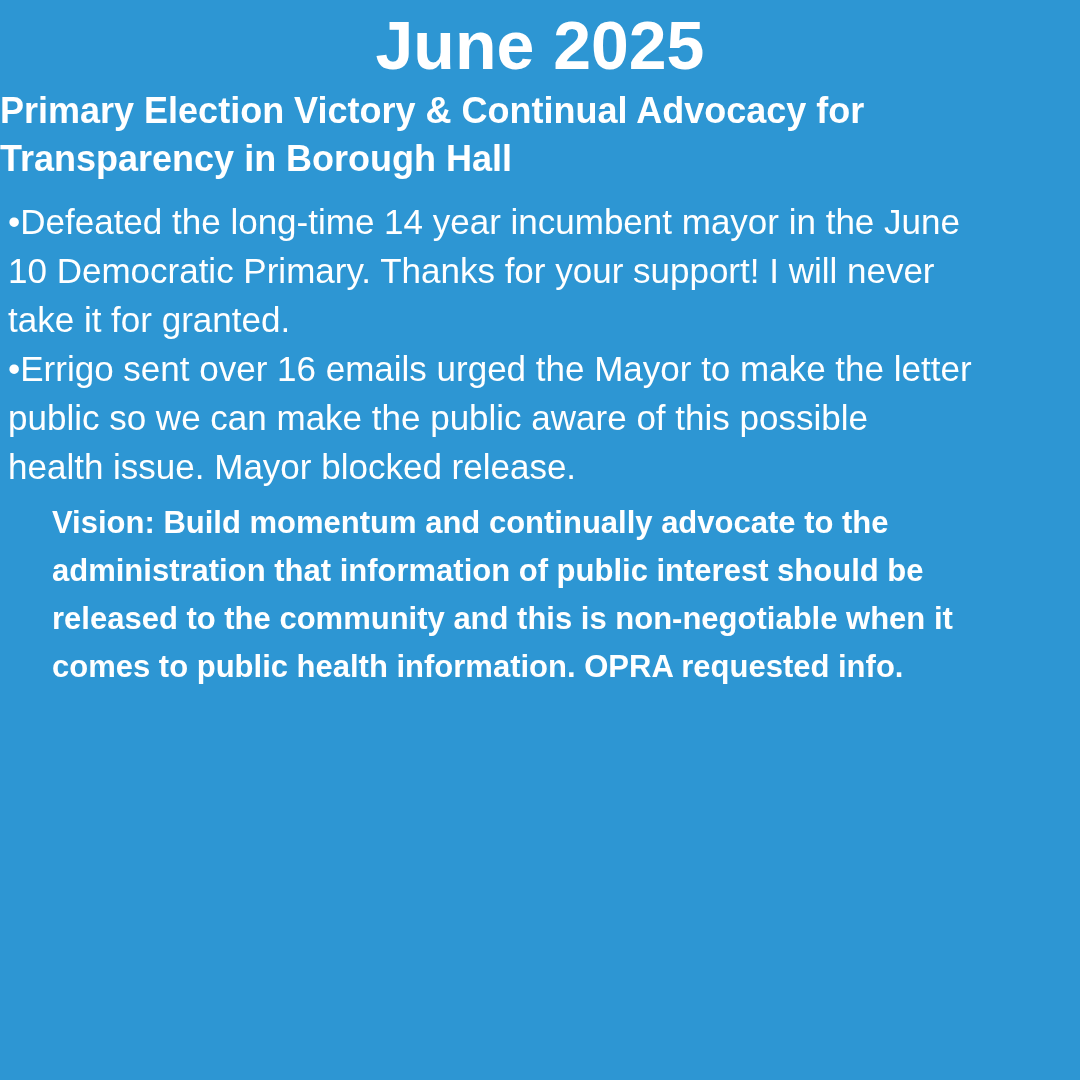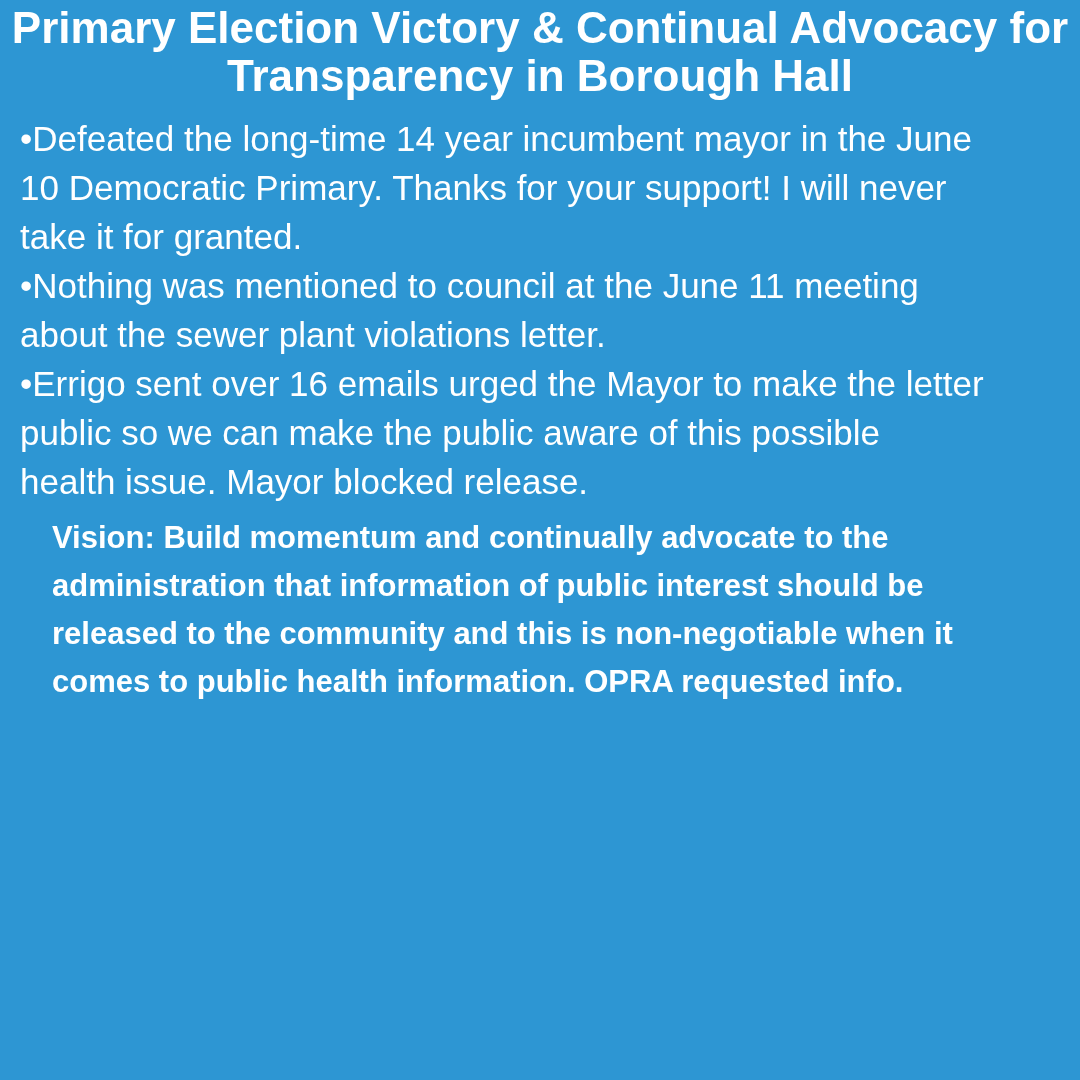--- a/index.html
+++ b/index.html
@@ -17,58 +17,57 @@
   .title {
     margin-top: 8px;
     text-align: center;
     font-size: 68px;
     line-height: 75px;
     font-weight: bold;
   }
   .subtitle {
     white-space: pre-line;
     margin-top: 4px;
-    text-align: center;
-    font-size: 44px;
+    text-align: left;
+    font-size: 36px;
     line-height: 48px;
     font-weight: bold;
   }
   .bullets {
     margin-top: 14px;
-    padding: 0 20px;
+    padding: 0 8px;
   }
   .bullet {
     white-space: pre-line;
     margin: 0;
     font-size: 35px;
     line-height: 49px;
     font-weight: normal;
   }
   .vision {
     white-space: pre-line;
     margin: 8px 38px 0 52px;
     font-size: 31px;
     line-height: 48px;
     font-weight: bold;
   }
 </style>
 </head>
 <body>
 
 <div class="poster" style="background: rgb(45, 150, 211); color: rgb(255, 255, 255);">
+  <div class="title">June 2025</div>
 
   <div class="subtitle">Primary Election Victory &amp; Continual Advocacy for
 Transparency in Borough Hall</div>
 
   <div class="bullets">
     <p class="bullet">•Defeated the long-time 14 year incumbent mayor in the June
 10 Democratic Primary. Thanks for your support! I will never
 take it for granted.</p>
-    <p class="bullet">•Nothing was mentioned to council at the June 11 meeting
-about the sewer plant violations letter.</p>
     <p class="bullet">•Errigo sent over 16 emails urged the Mayor to make the letter
 public so we can make the public aware of this possible
 health issue. Mayor blocked release.</p>
   </div>
 
   <p class="vision">Vision: Build momentum and continually advocate to the
 administration that information of public interest should be
 released to the community and this is non-negotiable when it
 comes to public health information. OPRA requested info.</p>
 </div>

